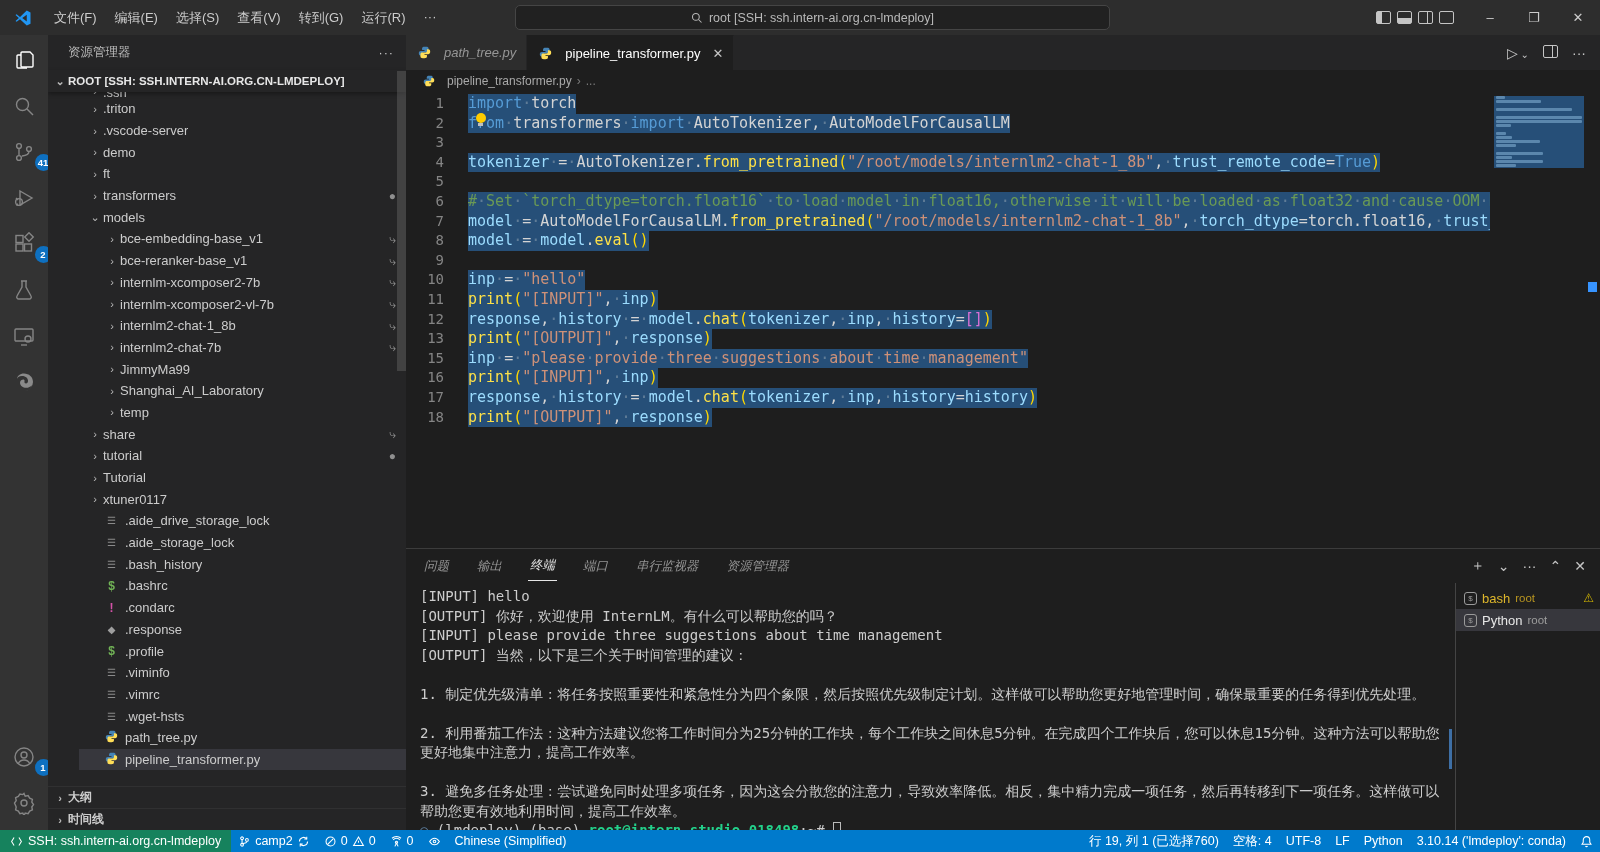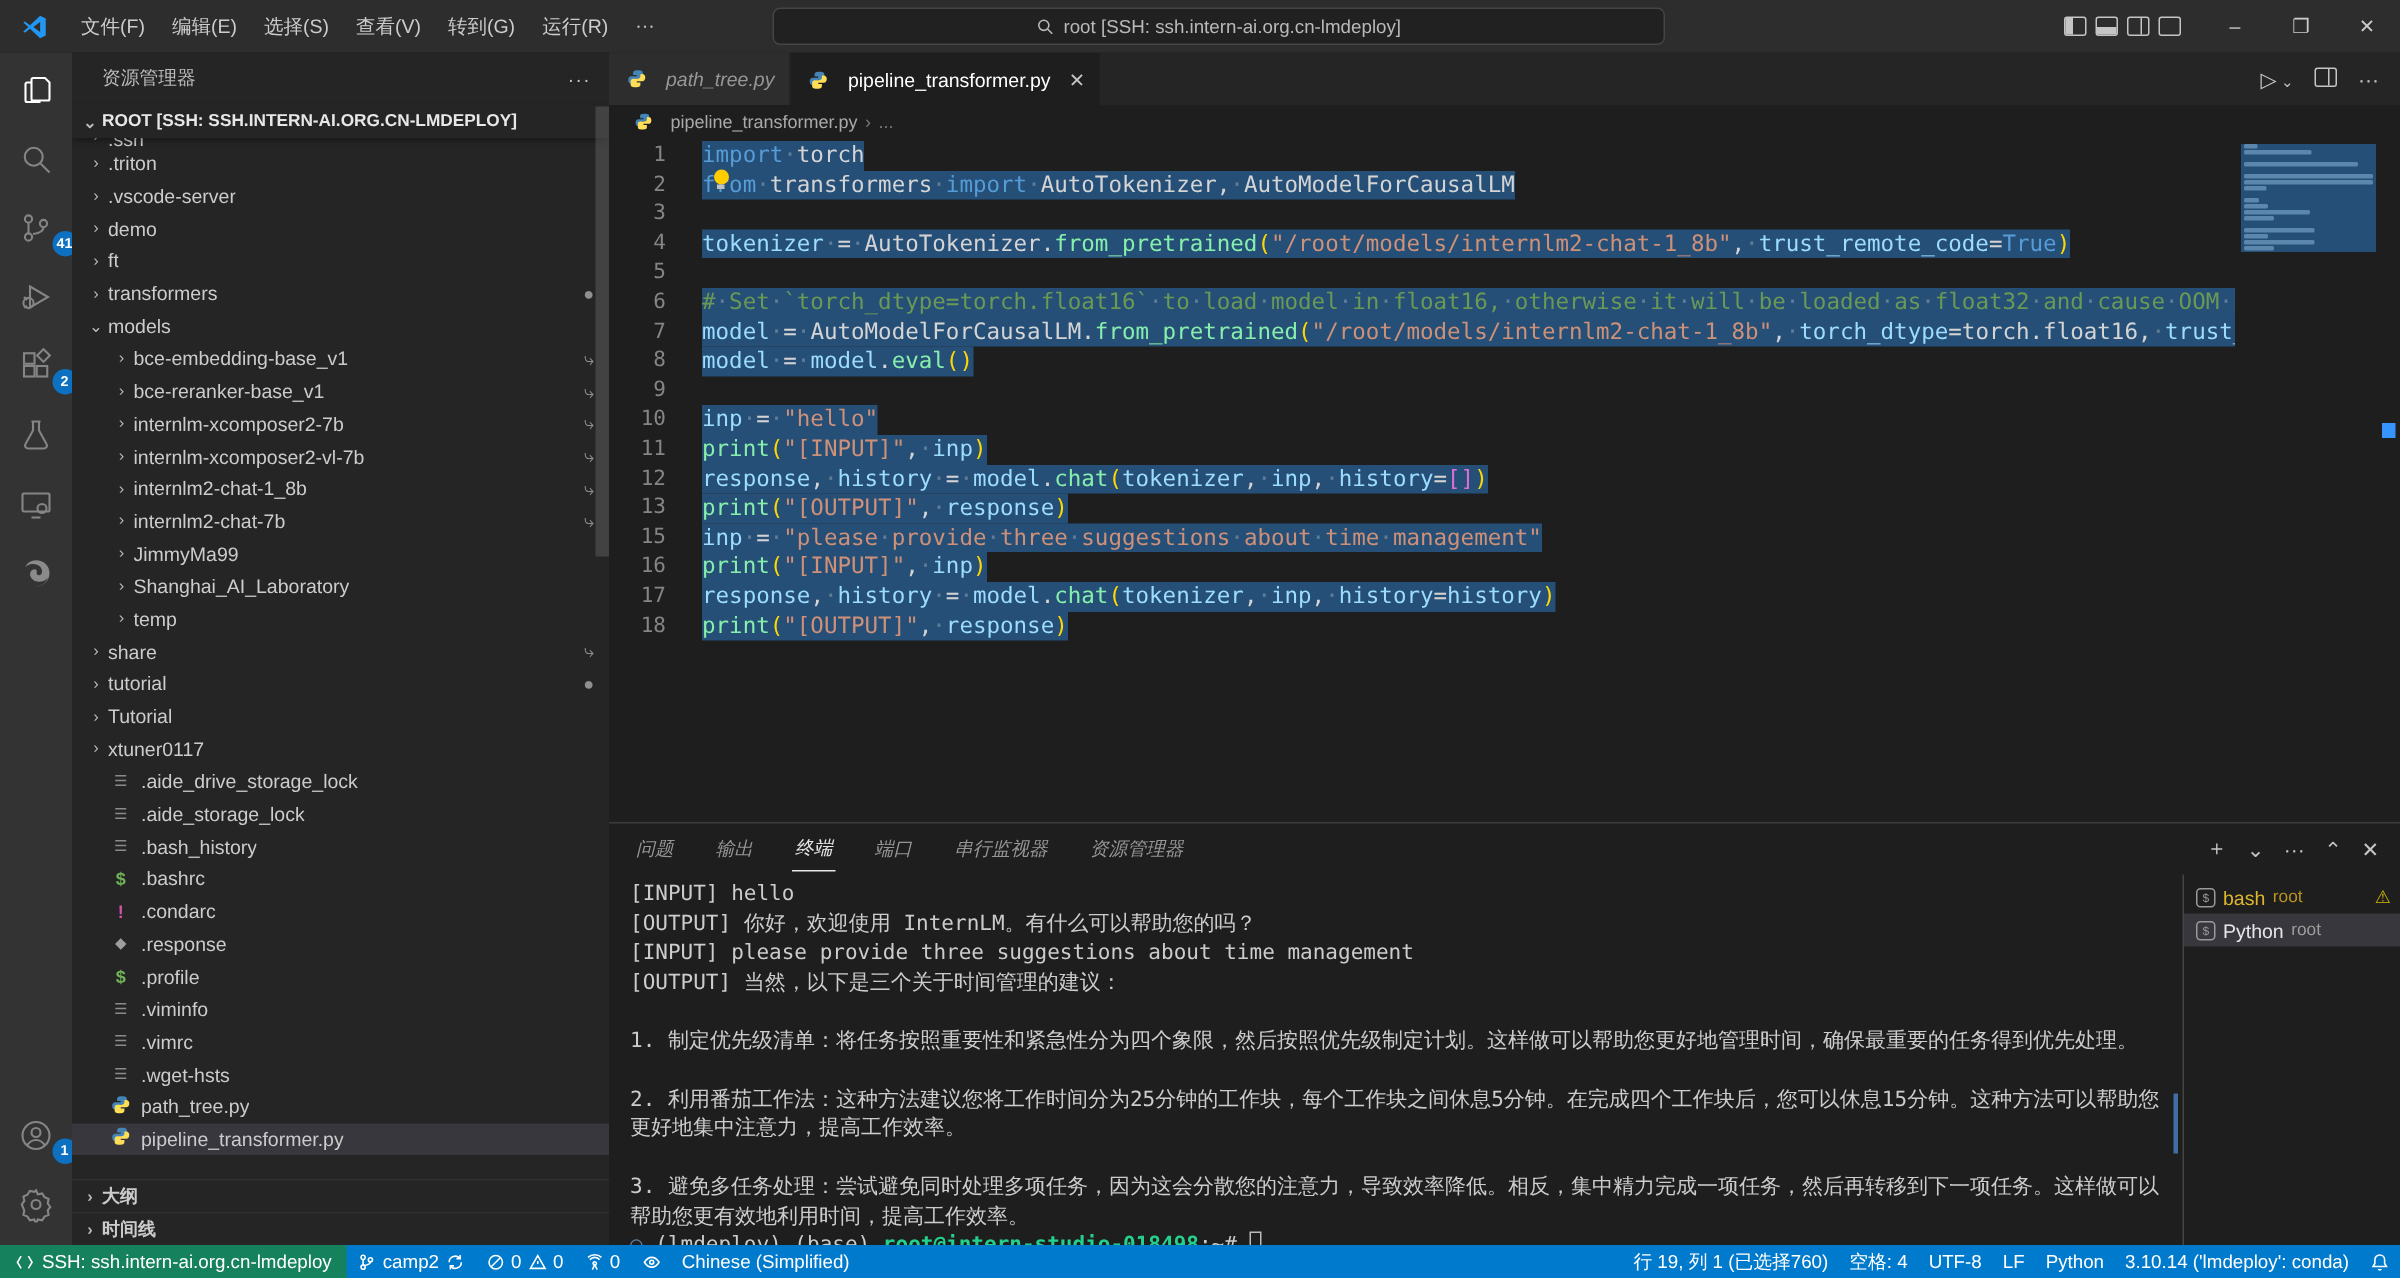--- a/index.html
+++ b/index.html
@@ -36,21 +36,21 @@
   .ab-badge { position:absolute; right:4px; bottom:4px; min-width:17px; height:17px; padding:0 3px; border-radius:9px;
     background:#0e70c0; color:#fff; font-size:9.5px; display:flex; align-items:center; justify-content:center; font-weight:bold; }
   .ab-bottom { margin-top:auto; margin-bottom:4px; display:flex; flex-direction:column; align-items:center; }
 
   
   .sidebar { width:358px; background:#252526; flex:none; display:flex; flex-direction:column; color:#cccccc; position:relative; overflow:hidden; }
   .sb-title { height:35px; display:flex; align-items:center; padding:0 12px 0 20px; font-size:12.5px; color:#bbbbbb; flex:none; }
   .sb-title .more { margin-left:auto; color:#cccccc; letter-spacing:1px; }
   .sb-section { height:22px; display:flex; align-items:center; font-weight:bold; font-size:11.5px; color:#e7e7e7;
     padding-left:4px; flex:none; background:#252526; position:relative; z-index:2; box-shadow:0 2px 4px rgba(0,0,0,.35); }
-  .sb-tree { flex:1; overflow:hidden; position:relative; z-index:1; margin-top:-7px; }
+  .sb-tree { flex:1; overflow:hidden; position:relative; z-index:1; margin-top:-7px;margin-left:31px; }
   .tree-row { height:21.7px; display:flex; align-items:center; font-size:13px; color:#cccccc; padding-right:10px; position:relative; }
   .tree-row.selected { background:#37373d; }
   .tr-chev { width:16px; text-align:center; color:#b9b9b9; font-size:11px; flex:none; }
   .tr-icon { width:17px; flex:none; display:flex; justify-content:center; align-items:center; font-size:11px; margin-right:5px; }
   .tr-label { white-space:nowrap; overflow:hidden; }
   .tr-right { margin-left:auto; color:#8f8f8f; font-size:12px; }
   .sb-foot { flex:none; border-top:1px solid #303031; height:22px; display:flex; align-items:center; font-weight:bold; font-size:12px; color:#cccccc; padding-left:4px; }
   .sb-scroll { position:absolute; right:0; top:36px; width:9px; height:300px; background:rgba(121,121,121,0.35); z-index:5; }
   .ic-lines { color:#8a8a8a; font-size:10px; }
   .ic-shell { color:#71b356; font-weight:bold; font-size:12px; }
@@ -69,21 +69,21 @@
     font-size:12px; color:#a9a9a9; flex:none; }
 
   .code-zone { flex:1; position:relative; min-height:0; background:#1e1e1e; overflow:hidden; }
   .code-scroll { position:absolute; inset:0 110px 0 0; overflow:hidden; padding-top:2px; }
   .code-line { height:19.6px; display:flex; white-space:pre; font-family:"DejaVu Sans Mono", monospace; font-size:15px; line-height:19.6px; }
   .ln { width:62px; text-align:right; padding-right:24px; color:#858585; flex:none; font-size:14px; }
   .code-line.cur .ln { color:#c6c6c6; }
   .lc { position:relative; white-space:pre; }
   .selbg { background:#264f78; display:inline-block; }
   .selbg.empty { width:17px; }
-  .tok-kw { color:#569cd6; } .tok-var { color:#9cdcfe; } .tok-fn { color:#86efac;margin-top:12px; }
+  .tok-kw { color:#569cd6; } .tok-var { color:#9cdcfe; } .tok-fn { color:#fde047;margin-top:12px; }
   .tok-str { color:#ce9178; } .tok-comment { color:#6a9955; } .tok-plain { color:#d4d4d4; }
   .tok-p1 { color:#ffd700; } .tok-p2 { color:#da70d6; }
   .ws { color:rgba(227,228,226,0.30); }
   .cursor-bar { display:inline-block; width:1.5px; height:18px; background:#d4d4d4; vertical-align:-3px; }
   .bulb { position:absolute; left:68px; top:21px; width:13px; height:13px; z-index:3; }
   .bulb .g { width:10px; height:10px; border-radius:50%; background:#ffcc00; margin:0 auto; }
   .bulb .s { width:5px; height:3px; background:#bfbfbf; margin:0 auto; }
 
   .minimap { position:absolute; right:14px; top:0; width:96px; height:100%; background:#1e1e1e; }
   .mm-sel { position:absolute; left:4px; right:2px; background:#264f78; }

